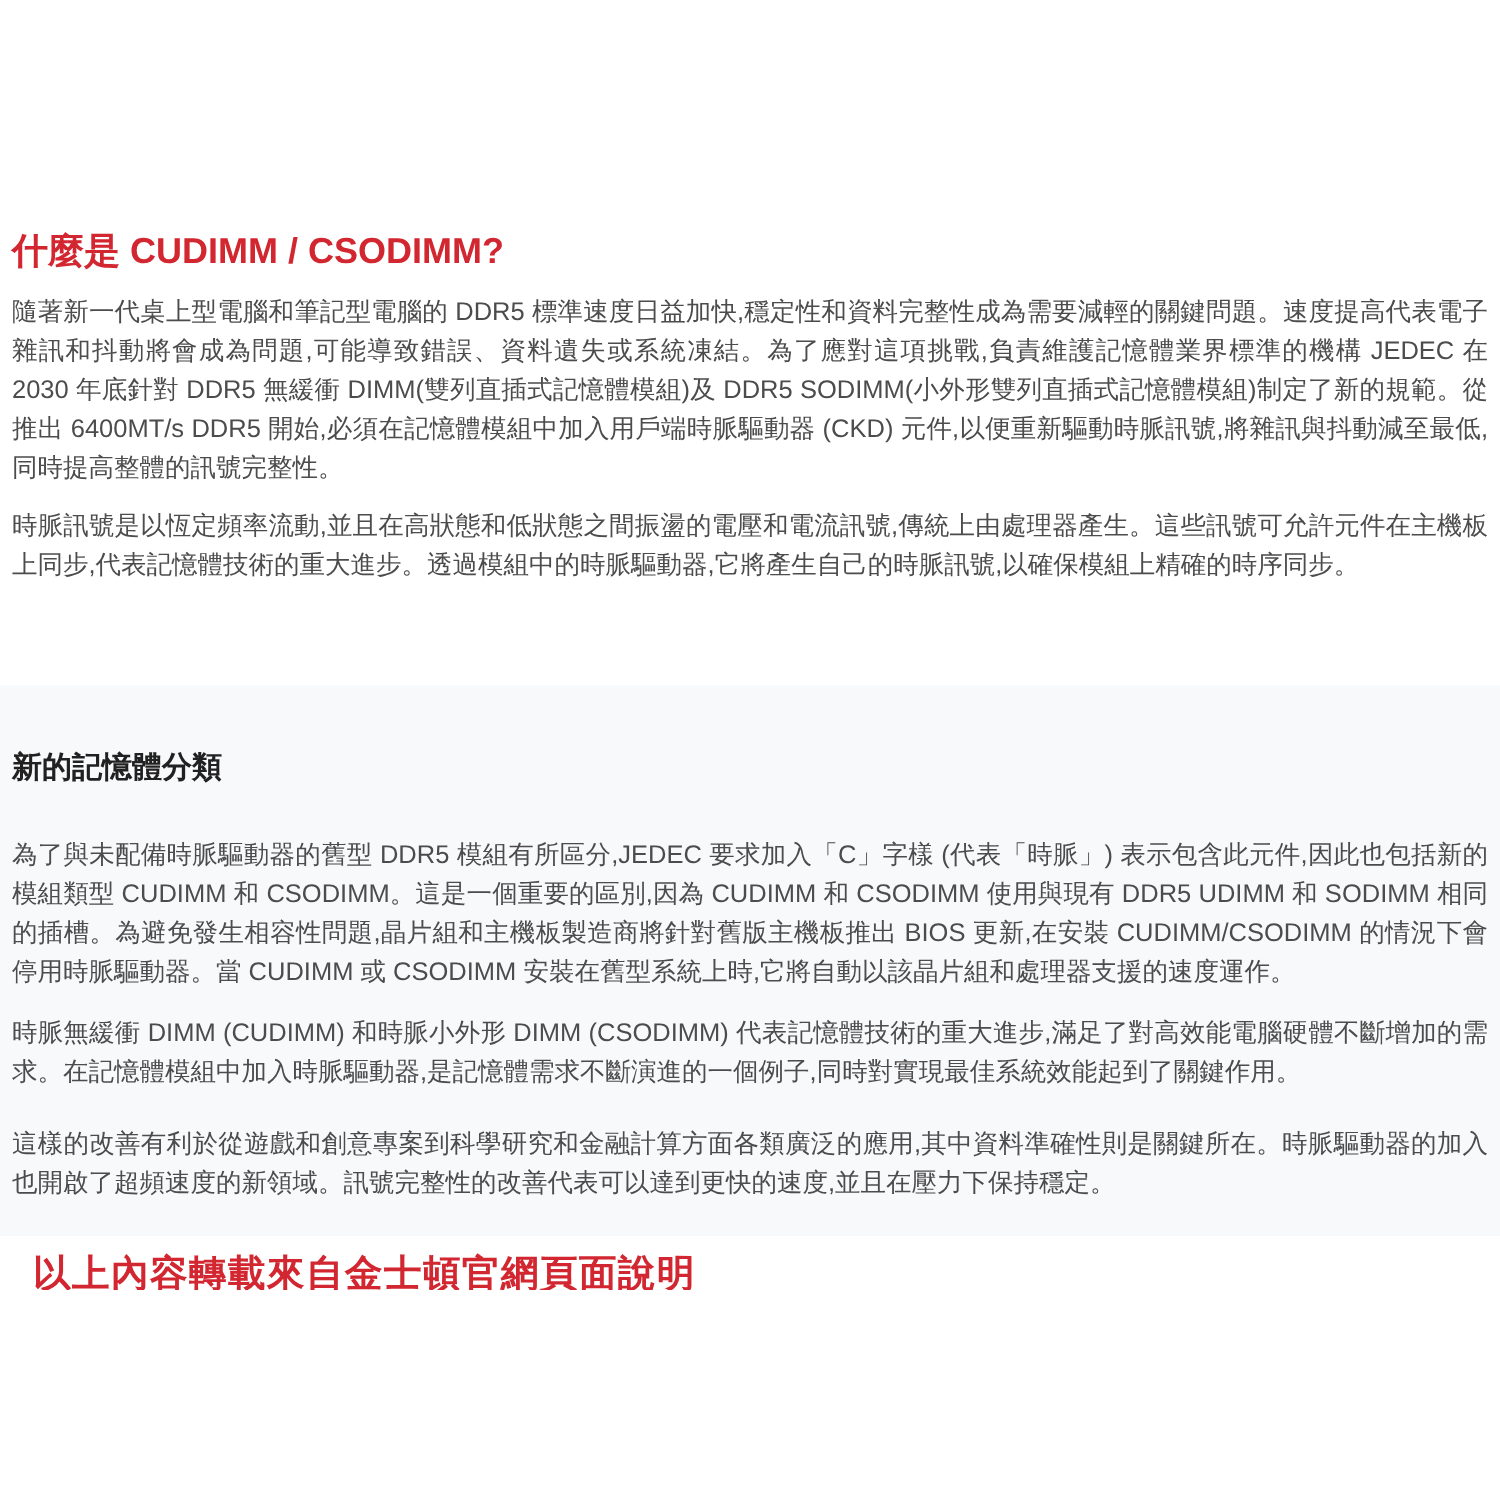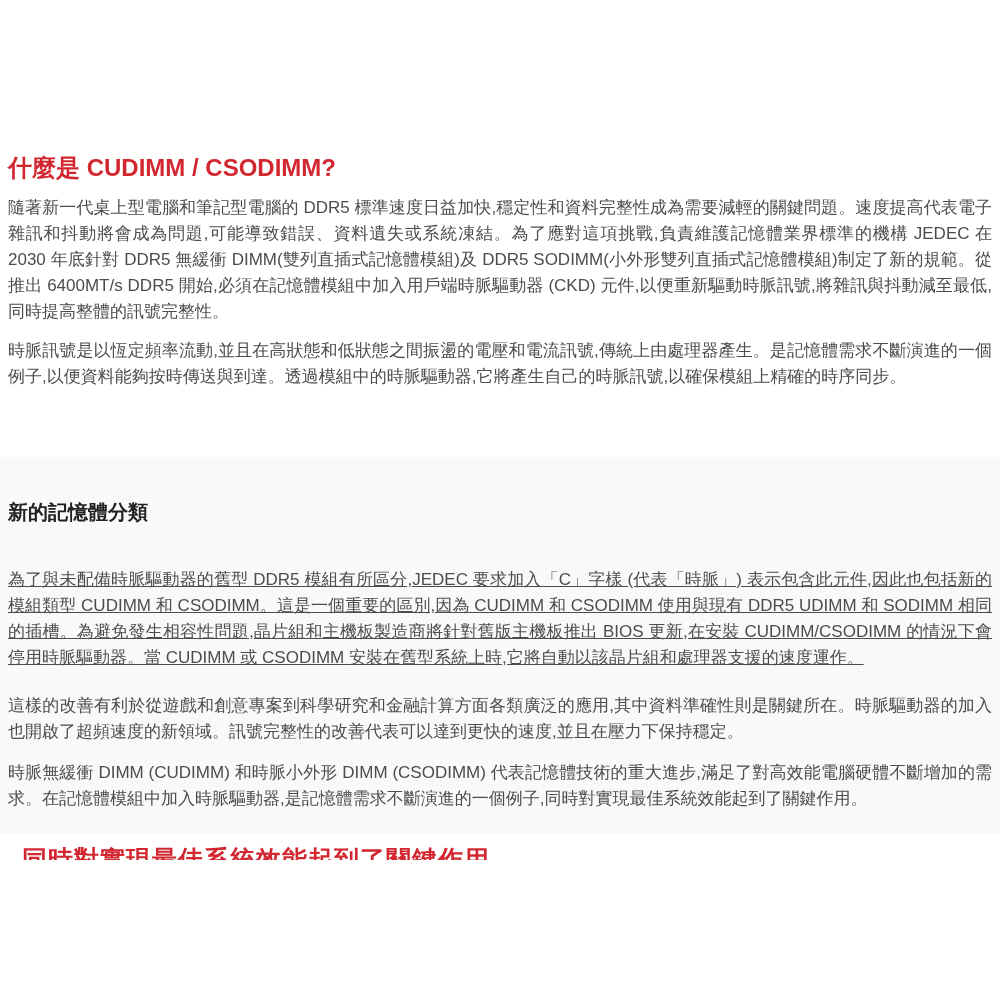--- a/index.html
+++ b/index.html
@@ -43,45 +43,45 @@
     color:var(--heading_text,#212121);
   }
   p.body{
     margin:13px 0 0 0;
     font-size:17px;
     line-height:26px;
     color:var(--body_text,#4c4c4c);
     text-align:justify;
     text-justify:inter-ideograph;
   }
-  .sec2 p.body.p3{margin-top:40px;text-decoration:underline;}
+  .sec2 p.body.p3{margin-top:30px;}
   .sec2 p.body.p4{margin-top:22px;}
   .sec2 p.body.p5{margin-top:15px;}
   .footer-note{
     margin:10px 0 0 22px;
     font-size:25px;
     line-height:30px;
     font-weight:700;
     letter-spacing:1px;
     color:var(--accent_red,#d22730);
   }
 </style>
 </head>
 <body>
 
 <div class="page">
 
   <section class="sec sec1">
     <h1 class="red-h">什麼是 CUDIMM / CSODIMM?</h1>
     <p class="body p1">隨著新一代桌上型電腦和筆記型電腦的 DDR5 標準速度日益加快,穩定性和資料完整性成為需要減輕的關鍵問題。速度提高代表電子雜訊和抖動將會成為問題,可能導致錯誤、資料遺失或系統凍結。為了應對這項挑戰,負責維護記憶體業界標準的機構 JEDEC 在 2030 年底針對 DDR5 無緩衝 DIMM(雙列直插式記憶體模組)及 DDR5 SODIMM(小外形雙列直插式記憶體模組)制定了新的規範。從推出 6400MT/s DDR5 開始,必須在記憶體模組中加入用戶端時脈驅動器 (CKD) 元件,以便重新驅動時脈訊號,將雜訊與抖動減至最低,同時提高整體的訊號完整性。</p>
-    <p class="body p2">時脈訊號是以恆定頻率流動,並且在高狀態和低狀態之間振盪的電壓和電流訊號,傳統上由處理器產生。是記憶體需求不斷演進的一個例子,以便資料能夠按時傳送與到達。透過模組中的時脈驅動器,它將產生自己的時脈訊號,以確保模組上精確的時序同步。</p>
+    <p class="body p2">時脈訊號是以恆定頻率流動,並且在高狀態和低狀態之間振盪的電壓和電流訊號,傳統上由處理器產生。這些訊號可允許元件在主機板上同步,代表記憶體技術的重大進步。透過模組中的時脈驅動器,它將產生自己的時脈訊號,以確保模組上精確的時序同步。</p>
   </section>
 
   <section class="sec sec2">
     <h2 class="black-h">新的記憶體分類</h2>
     <p class="body p3">為了與未配備時脈驅動器的舊型 DDR5 模組有所區分,JEDEC 要求加入「C」字樣 (代表「時脈」) 表示包含此元件,因此也包括新的模組類型 CUDIMM 和 CSODIMM。這是一個重要的區別,因為 CUDIMM 和 CSODIMM 使用與現有 DDR5 UDIMM 和 SODIMM 相同的插槽。為避免發生相容性問題,晶片組和主機板製造商將針對舊版主機板推出 BIOS 更新,在安裝 CUDIMM/CSODIMM 的情況下會停用時脈驅動器。當 CUDIMM 或 CSODIMM 安裝在舊型系統上時,它將自動以該晶片組和處理器支援的速度運作。</p>
+    <p class="body p5">時脈無緩衝 DIMM (CUDIMM) 和時脈小外形 DIMM (CSODIMM) 代表記憶體技術的重大進步,滿足了對高效能電腦硬體不斷增加的需求。在記憶體模組中加入時脈驅動器,是記憶體需求不斷演進的一個例子,同時對實現最佳系統效能起到了關鍵作用。</p>
     <p class="body p4">這樣的改善有利於從遊戲和創意專案到科學研究和金融計算方面各類廣泛的應用,其中資料準確性則是關鍵所在。時脈驅動器的加入也開啟了超頻速度的新領域。訊號完整性的改善代表可以達到更快的速度,並且在壓力下保持穩定。</p>
-    <p class="body p5">時脈無緩衝 DIMM (CUDIMM) 和時脈小外形 DIMM (CSODIMM) 代表記憶體技術的重大進步,滿足了對高效能電腦硬體不斷增加的需求。在記憶體模組中加入時脈驅動器,是記憶體需求不斷演進的一個例子,同時對實現最佳系統效能起到了關鍵作用。</p>
   </section>
 
-  <div class="footer-note">同時對實現最佳系統效能起到了關鍵作用</div>
+  <div class="footer-note">以上內容轉載來自金士頓官網頁面說明</div>
 
 </div>
 
 </body></html>

